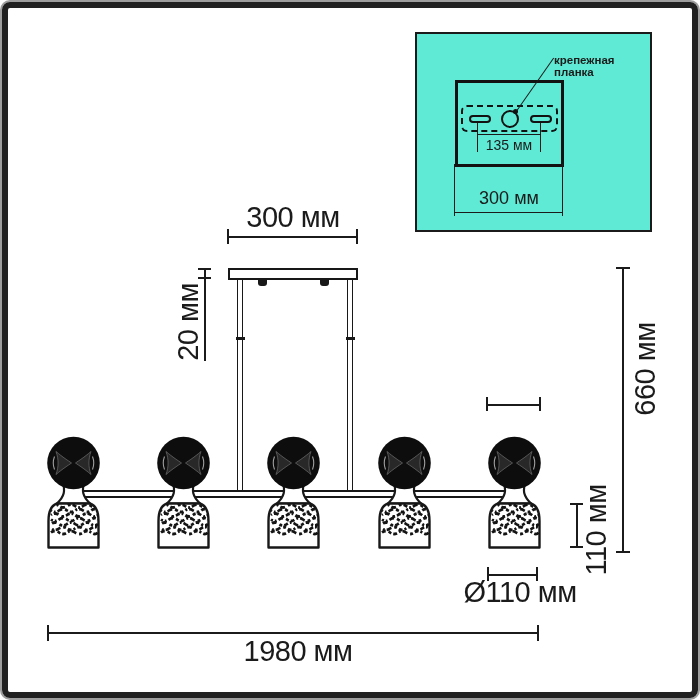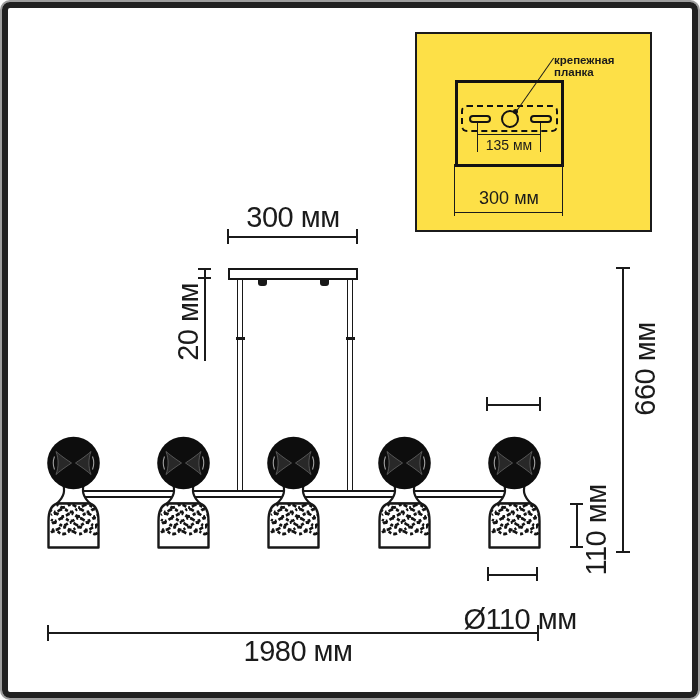--- a/index.html
+++ b/index.html
@@ -23,21 +23,21 @@
 
   
   .canopy{position:absolute;left:228px;top:268px;width:126px;height:8px;background:#fff;border:2.2px solid #181818;z-index:2;}
   .clip{position:absolute;width:9px;height:7px;background:#181818;border-radius:0 0 3px 3px;z-index:2;}
   .rod{position:absolute;top:279px;width:6px;height:213px;background:#fff;border-left:1.8px solid #181818;border-right:1.8px solid #181818;box-sizing:border-box;z-index:1;}
   .joint{position:absolute;width:9px;height:3px;background:#181818;z-index:2;}
   .bar{position:absolute;left:73px;top:490px;width:441px;height:8px;background:#fff;border-top:2.2px solid #181818;border-bottom:2.2px solid #181818;box-sizing:border-box;z-index:2;}
   .lamp{position:absolute;width:57px;height:115px;z-index:3;}
 
   
-  .inset-box{position:absolute;left:415px;top:32px;width:233px;height:196px;border:2.5px solid #1b1b1b;background:#fde047;z-index:5;}
+  .inset-box{position:absolute;left:415px;top:32px;width:233px;height:196px;border:2.5px solid #1b1b1b;background:#5eead4;z-index:5;}
   .plate{position:absolute;left:38px;top:46px;width:103px;height:81px;border:3px solid #121212;}
   .dashed{position:absolute;left:44px;top:71px;width:93px;height:23px;border:2.3px dashed #121212;border-radius:6px;}
   .slot{position:absolute;width:18px;height:4px;border:2px solid #121212;border-radius:4px;top:80.5px;}
   .holecircle{position:absolute;left:84px;top:76px;width:14px;height:14px;border:2.2px solid #121212;border-radius:50%;}
   .holedot{position:absolute;left:96px;top:75px;width:5px;height:5px;background:#121212;border-radius:50%;}
   .leader{position:absolute;left:99px;top:77px;width:65px;border-top:1.6px solid #1b1b1b;transform-origin:0 0;transform:rotate(-55deg);}
   .callout{position:absolute;left:137px;top:21px;font-size:11.5px;font-weight:bold;line-height:11.5px;color:#1b1b1b;}
   .ins-label{position:absolute;font-size:14px;transform:translate(-50%,-50%);white-space:nowrap;color:#1b1b1b;text-align:right;}
   .ins-label-big{font-size:18px;}
 </style>
@@ -223,19 +223,19 @@
   <div class="vline" style="left:539px;top:397px;height:14px;"></div>
 
   <div class="vline" style="left:576px;top:504px;height:43px;"></div>
   <div class="hline" style="left:570px;top:503px;width:13px;"></div>
   <div class="hline" style="left:570px;top:546px;width:13px;"></div>
   <div class="dimlabel rot" style="left:596px;top:530px;">110 мм</div>
 
   <div class="hline" style="left:488px;top:574px;width:49px;"></div>
   <div class="vline" style="left:487px;top:567px;height:14px;"></div>
   <div class="vline" style="left:536px;top:567px;height:14px;"></div>
-  <div class="dimlabel" style="left:520px;top:619px;">Ø110 мм</div>
+  <div class="dimlabel" style="left:520px;top:592px;">Ø110 мм</div>
 
   <div class="hline" style="left:48px;top:632px;width:490px;"></div>
   <div class="vline" style="left:47px;top:625px;height:16px;"></div>
   <div class="vline" style="left:537px;top:625px;height:16px;"></div>
   <div class="dimlabel" style="left:298px;top:651px;">1980 мм</div>
 </div>
 
 </body></html>

